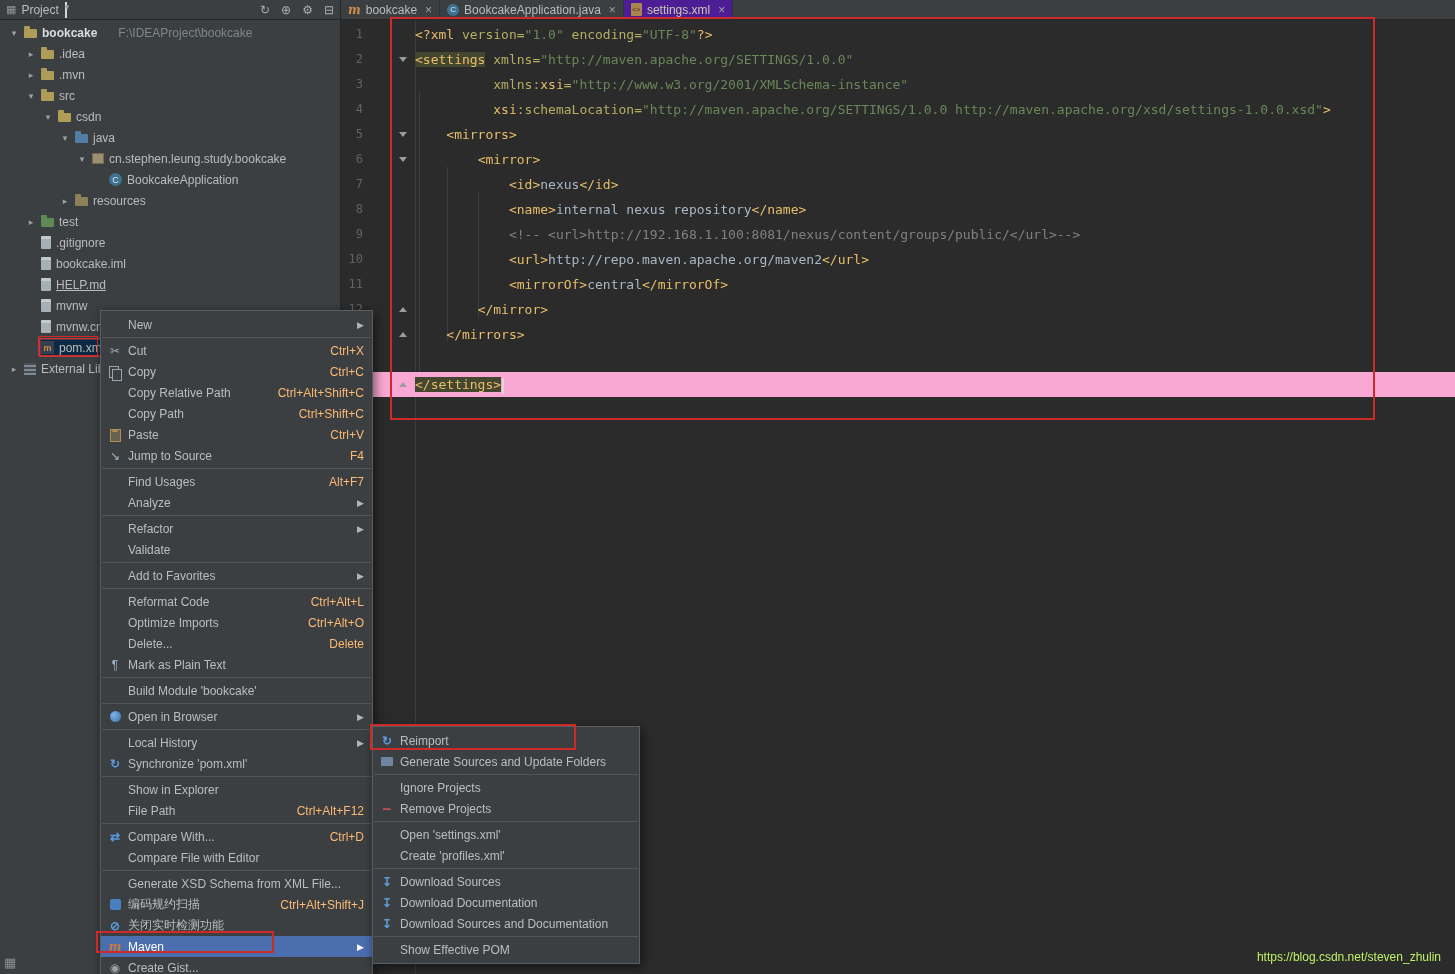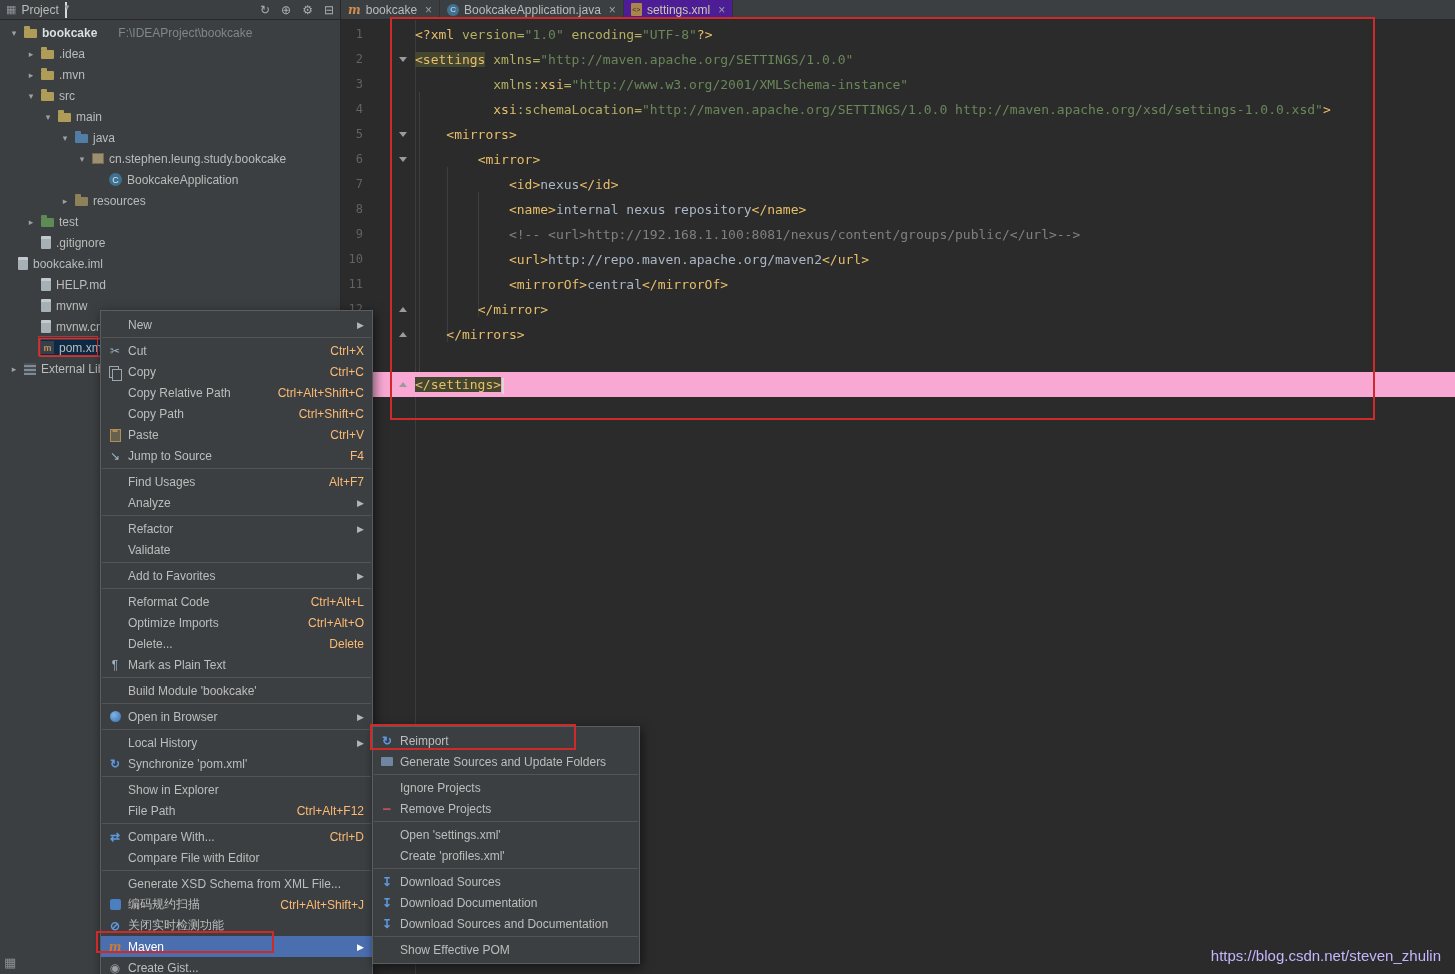--- a/index.html
+++ b/index.html
@@ -86,21 +86,21 @@
 .mi-globe::before{content:"";width:11px;height:11px;border-radius:50%;background:radial-gradient(circle at 35% 35%,#7db4e8,#3a6ea8);display:block}
 .mi-scan::before{content:"";width:11px;height:11px;border-radius:2px;background:#4a7fc1;display:block}
 .mi-gensrc::before{content:"";width:12px;height:9px;background:#6f86a3;border-radius:1px;display:block}
 
 
 .ann{position:absolute;border:2px solid #cf2a2a;z-index:200;pointer-events:none}
 #ann-code{left:390px;top:17px;width:985px;height:403px}
 #ann-pom{left:38px;top:336px;width:60px;height:20px;border-width:1.5px}
 #ann-maven{left:96px;top:931px;width:178px;height:22px}
 #ann-reimport{left:370px;top:724px;width:206px;height:26px}
-#watermark{position:absolute;right:14px;bottom:10px;color:#c4b5fd;font-size:15px;z-index:150}
+#watermark{position:absolute;right:14px;bottom:10px;color:#bef264;font-size:12px;z-index:150}
 #stripeicon{position:absolute;left:4px;bottom:4px;color:#8a8f93;font-size:13px;z-index:6}
 </style>
 </head>
 <body>
 
 <div id="stage">
 
   <div id="topbar">
     <div id="projheader">
       <span class="wicon">▦</span>
@@ -160,21 +160,21 @@
           <span class="arrow">▾</span>
           <span class="twrap">
             <span class="ticon ti-folder"></span>
             <span class="tlabel">src</span>
           </span>
         </div>
         <div class="trow" style="padding-left: 40px;">
           <span class="arrow">▾</span>
           <span class="twrap">
             <span class="ticon ti-folder"></span>
-            <span class="tlabel">main</span>
+            <span class="tlabel">csdn</span>
           </span>
         </div>
         <div class="trow" style="padding-left: 57px;">
           <span class="arrow">▾</span>
           <span class="twrap">
             <span class="ticon ti-folder-blue"></span>
             <span class="tlabel">java</span>
           </span>
         </div>
         <div class="trow" style="padding-left: 74px;">
@@ -205,28 +205,28 @@
             <span class="tlabel">test</span>
           </span>
         </div>
         <div class="trow" style="padding-left: 23px;">
           <span class="arrow"></span>
           <span class="twrap">
             <span class="ticon ti-file"></span>
             <span class="tlabel">.gitignore</span>
           </span>
         </div>
-        <div class="trow" style="">
+        <div class="trow" style="padding-left: 23px;">
           <span class="arrow"></span>
           <span class="twrap">
             <span class="ticon ti-file"></span>
             <span class="tlabel">bookcake.iml</span>
           </span>
         </div>
-        <div class="trow" style="padding-left: 23px;">
+        <div class="trow" style="padding-left: 23px; text-decoration: underline;">
           <span class="arrow"></span>
           <span class="twrap">
             <span class="ticon ti-file"></span>
             <span class="tlabel">HELP.md</span>
           </span>
         </div>
         <div class="trow" style="padding-left: 23px;">
           <span class="arrow"></span>
           <span class="twrap">
             <span class="ticon ti-file"></span>

